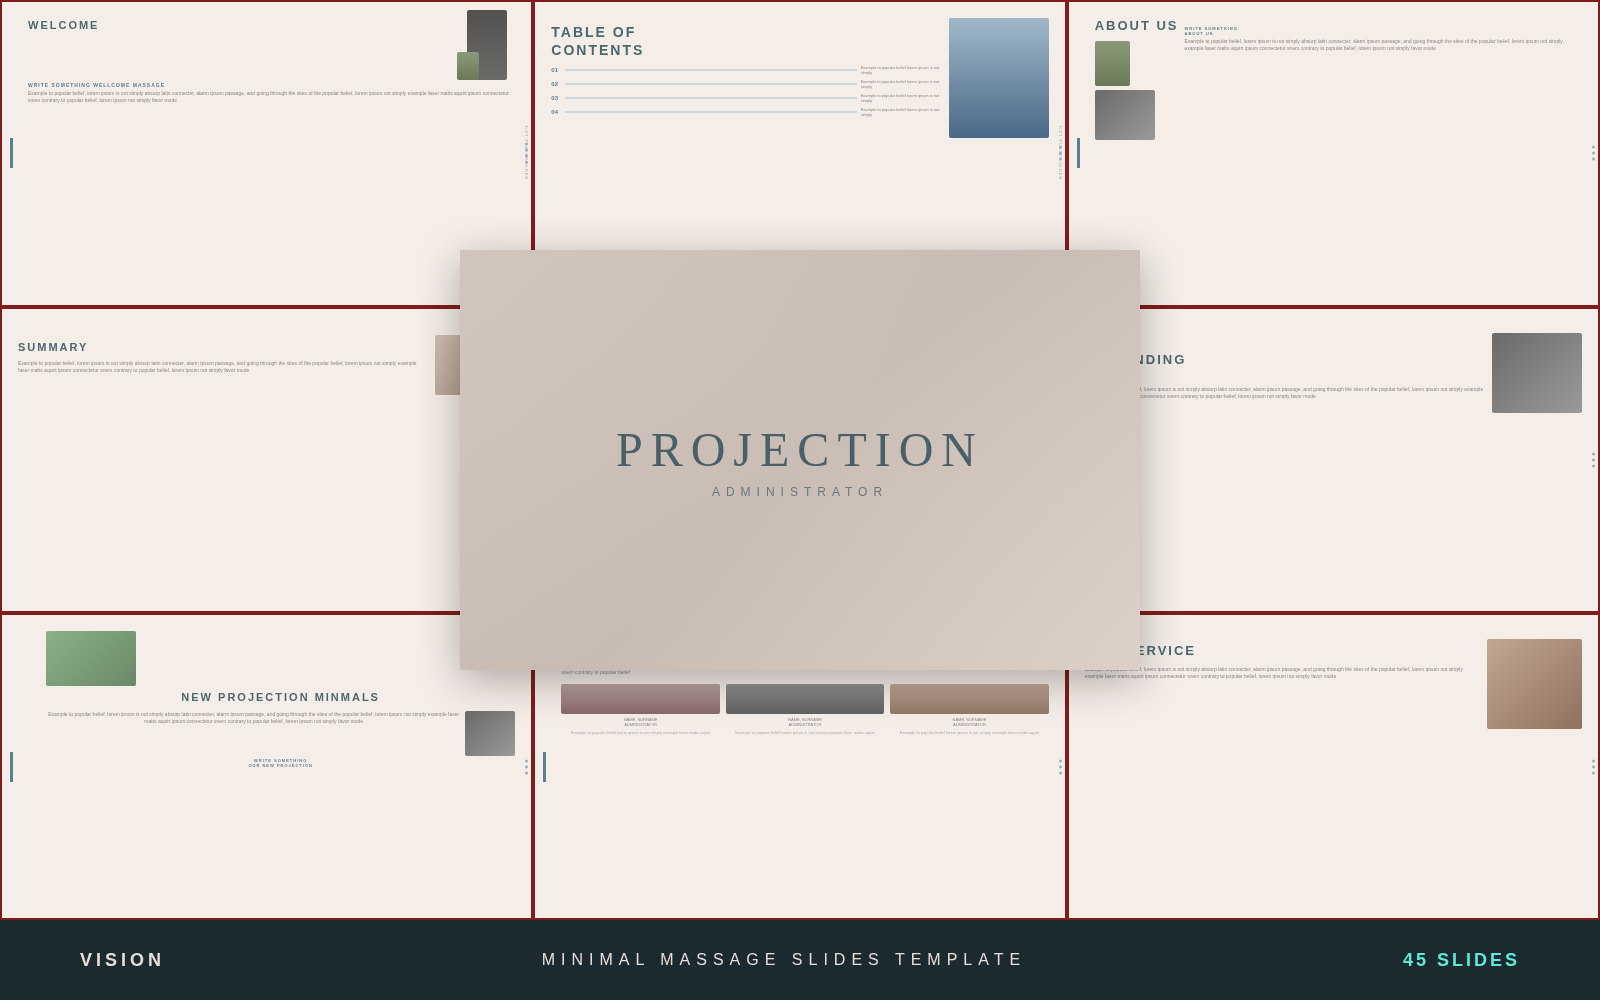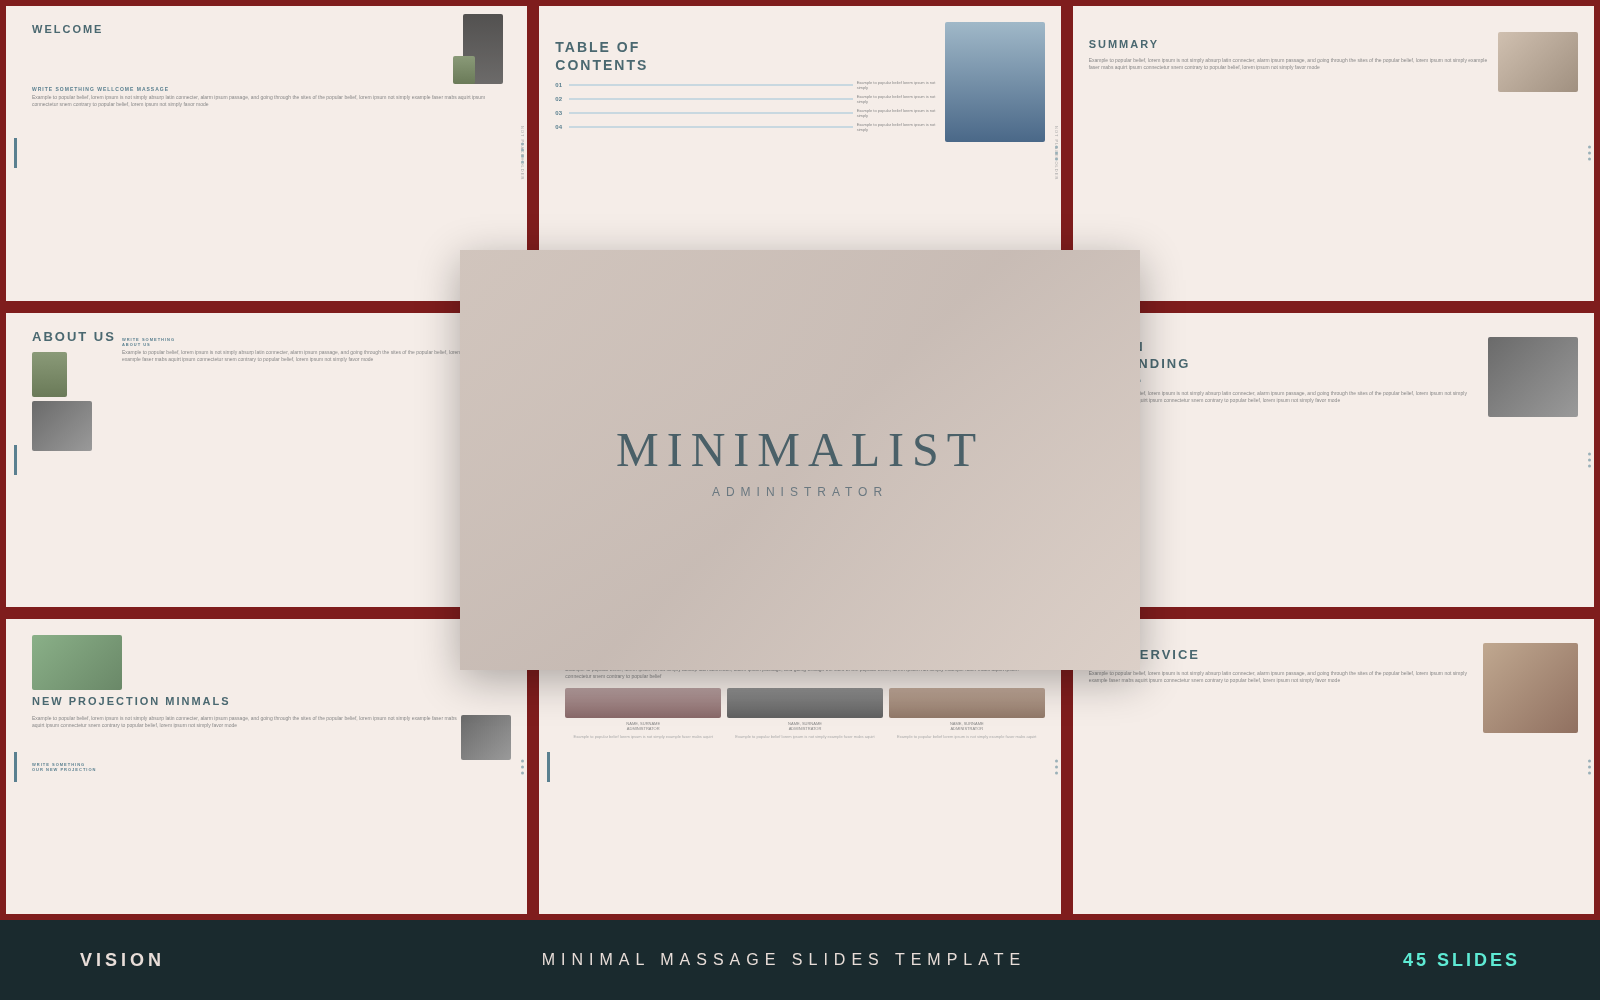--- a/index.html
+++ b/index.html
@@ -28,21 +28,21 @@
       grid-template-rows: repeat(3, 1fr);
       width: 100%;
       height: 100%;
       gap: 0;
     }
 
     .slide {
       background: #f5ede8;
       position: relative;
       overflow: hidden;
-      border: 6px solid #7f1d1d;
+      border: 2px solid #7f1d1d;
     }
 
     
     .center-slide {
       position: absolute;
       top: 50%;
       left: 50%;
       transform: translate(-50%, -50%);
       width: 680px;
       height: 420px;
@@ -284,21 +284,21 @@
             <div class="dot"></div>
             <div class="dot"></div>
         </div>
       </div>
     </div>
 
     <div class="slide">
       <div class="slide-inner">
         <div style="display: flex; gap: 8px; height: 100%;">
           <div style="flex: 1;">
-            <div class="slide-title" style="font-size: 14px; margin-top: 16px;">TABLE OF<br>CONTENTS</div>
+            <div class="slide-title" style="font-size: 14px; margin-top: 5px;">TABLE OF<br>CONTENTS</div>
             <div class="toc-numbers">
               <div class="toc-row">
                   <span class="toc-num">01</span>
                   <div class="toc-line" style="background: #c8d8e0; height: 2px;"></div>
                   <div style="font-size: 4px; color: #888; width: 80px;">Example to popular belief lorem ipsum is not simply</div>
                 </div>
               <div class="toc-row">
                   <span class="toc-num">02</span>
                   <div class="toc-line" style="background: #c8d8e0; height: 2px;"></div>
                   <div style="font-size: 4px; color: #888; width: 80px;">Example to popular belief lorem ipsum is not simply</div>
@@ -323,39 +323,20 @@
         <div class="side-dots">
           <div class="dot"></div>
             <div class="dot"></div>
             <div class="dot"></div>
         </div>
       </div>
     </div>
 
     <div class="slide">
       <div class="slide-inner">
-        <div style="display: flex; gap: 8px;">
-          <div style="flex: 1; padding-top: 15px;">
-            <div class="slide-title">SUMMARY</div>
-            <div class="slide-body-text" style="margin-top: 4px;">Example to popular belief, lorem ipsum is not simply absurp latin connecter, alarm ipsum passage, and going through the sites of the popular belief, lorem ipsum not simply example faser mabs aquirt ipsum connectetur snem contrary to popular belief, lorem ipsum not simply favor mode</div>
-          </div>
-          <div style="width: 80px; height: 60px; flex-shrink: 0; margin-top: 10px;">
-            <div class="img-placeholder" style="width: 100%; height: 100%; background: linear-gradient(135deg, #d0c0b0 0%, #a09080 100%);"></div>
-          </div>
-        </div>
-        <div class="side-dots" style="right: 3px;">
-          <div class="dot"></div>
-            <div class="dot"></div>
-            <div class="dot"></div>
-        </div>
-      </div>
-    </div>
-
-    <div class="slide">
-      <div class="slide-inner">
         <div class="highlight-bar"></div>
         <div style="margin-left: 10px; display: flex; gap: 6px;">
           <div>
             <div class="slide-title" style="font-size: 13px;">ABOUT US</div>
             <div style="margin-top: 4px;">
               <div class="img-placeholder img-plant" style="width: 35px; height: 45px;"></div>
             </div>
             <div style="margin-top: 4px;">
               <div class="img-placeholder img-dark" style="width: 60px; height: 50px;"></div>
             </div>
@@ -366,20 +347,39 @@
           </div>
         </div>
         <div class="side-dots">
           <div class="dot"></div>
             <div class="dot"></div>
             <div class="dot"></div>
         </div>
       </div>
     </div>
 
+    <div class="slide">
+      <div class="slide-inner">
+        <div style="display: flex; gap: 8px;">
+          <div style="flex: 1; padding-top: 15px;">
+            <div class="slide-title">SUMMARY</div>
+            <div class="slide-body-text" style="margin-top: 4px;">Example to popular belief, lorem ipsum is not simply absurp latin connecter, alarm ipsum passage, and going through the sites of the popular belief, lorem ipsum not simply example faser mabs aquirt ipsum connectetur snem contrary to popular belief, lorem ipsum not simply favor mode</div>
+          </div>
+          <div style="width: 80px; height: 60px; flex-shrink: 0; margin-top: 10px;">
+            <div class="img-placeholder" style="width: 100%; height: 100%; background: linear-gradient(135deg, #d0c0b0 0%, #a09080 100%);"></div>
+          </div>
+        </div>
+        <div class="side-dots" style="right: 3px;">
+          <div class="dot"></div>
+            <div class="dot"></div>
+            <div class="dot"></div>
+        </div>
+      </div>
+    </div>
+
     <div class="slide" style="background: #5a7a80;">
     </div>
 
     <div class="slide">
       <div class="slide-inner">
         <div style="display: flex; gap: 6px;">
           <div style="flex: 1; padding-top: 10px;">
             <div class="slide-title" style="font-size: 13px;">VISION<br>F BRANDING</div>
             <div style="font-size: 4px; font-weight: 600; color: #5a8090; letter-spacing: 1px; margin: 4px 0 2px;">WRITE SOMETHING<br>OUR VISION</div>
             <div class="slide-body-text">Example to popular belief, lorem ipsum is not simply absurp latin connecter, alarm ipsum passage, and going through the sites of the popular belief, lorem ipsum not simply example faser mabs aquirt ipsum connectetur snem contrary to popular belief, lorem ipsum not simply favor mode</div>
@@ -392,21 +392,21 @@
           <div class="dot"></div>
             <div class="dot"></div>
             <div class="dot"></div>
         </div>
       </div>
     </div>
 
     <div class="slide">
       <div class="slide-inner">
         <div class="highlight-bar"></div>
-        <div style="margin-left: 10px;">
+        <div style="margin-left: 28px; text-align: center;">
           <div style="width: 90px; height: 55px; margin-bottom: 4px;">
             <div class="img-placeholder" style="width: 100%; height: 100%; background: linear-gradient(135deg, #8ab088 0%, #6a8868 100%);"></div>
           </div>
           <div class="slide-title" style="font-size: 11px;">NEW PROJECTION MINMALS</div>
           <div style="display: flex; gap: 4px; margin-top: 4px;">
             <div style="flex: 1;">
               <div class="slide-body-text">Example to popular belief, lorem ipsum is not simply absurp latin connecter, alarm ipsum passage, and going through the sites of the popular belief, lorem ipsum not simply example faser mabs aquirt ipsum connectetur snem contrary to popular belief, lorem ipsum not simply favor mode</div>
             </div>
             <div style="width: 50px; flex-shrink: 0;">
               <div class="img-placeholder img-dark" style="width: 50px; height: 45px;"></div>
@@ -472,21 +472,21 @@
         </div>
       </div>
     </div>
 
   </div>
 
   <div class="center-slide">
     <div class="center-face"></div>
     <div class="center-slide-bg"></div>
     <div class="center-slide-content">
-      <div class="minimalist-title">MINIMALIST</div>
+      <div class="minimalist-title">PROJECTION</div>
       <div class="minimalist-subtitle">ADMINISTRATOR</div>
     </div>
   </div>
 </div>
 
 <div class="footer">
   <div class="footer-left">VISION</div>
   <div class="footer-center">MINIMAL MASSAGE SLIDES TEMPLATE</div>
   <div class="footer-right">45 SLIDES</div>
 </div>

